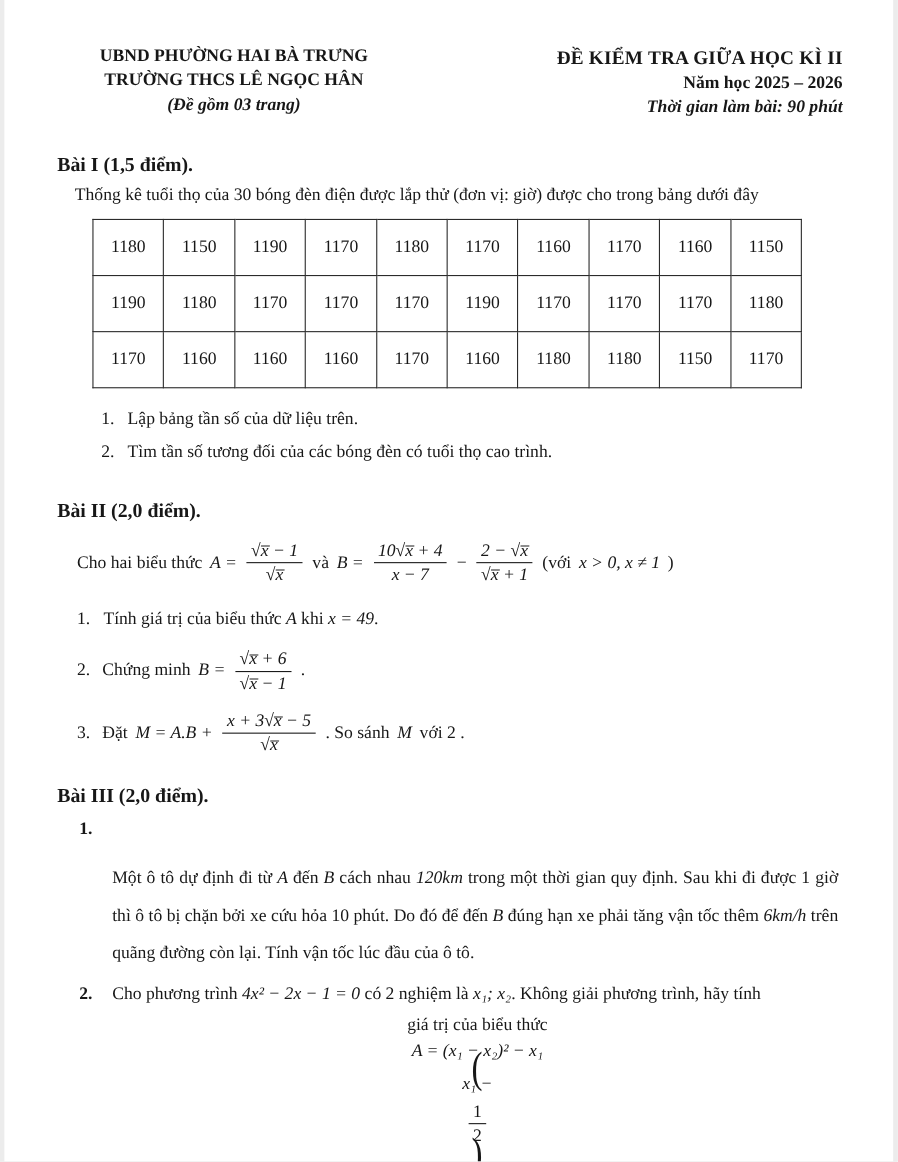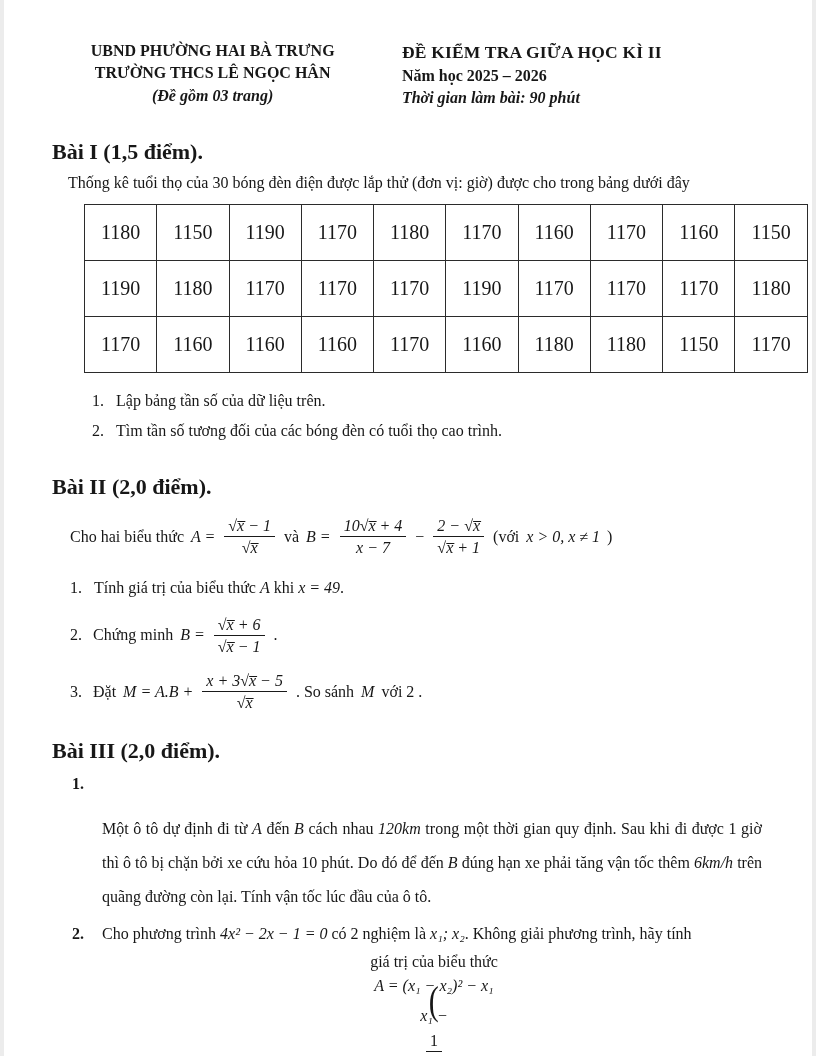--- a/index.html
+++ b/index.html
@@ -11,37 +11,37 @@
     padding: 40px 46px 0 48px;
     font-family: "Liberation Serif", "DejaVu Serif", serif;
     font-size: 16px;
     color: #171717;
     overflow: hidden;
     position: relative;
   }
   
   .hdr { display: flex; justify-content: space-between; align-items: flex-start; }
   .hdr-left  { width: 45%; text-align: center; line-height: 1.4; }
-  .hdr-right { width: 51%; text-align: left; line-height: 1.4; }
+  .hdr-right { width: 51%; text-align: right; line-height: 1.4; }
   .b  { font-weight: bold; }
   .bi { font-weight: bold; font-style: italic; }
   .hdr-right .big { font-size: 17.5px; letter-spacing: .2px; }
   
-  .sec-h { font-weight: bold; font-size: 22px; }
+  .sec-h { font-weight: bold; font-size: 18px; }
   .sec-b1 { margin-top: 30px; }
   .sec-b2 { margin-top: 28px; }
   .sec-b3 { margin-top: 26px; }
   
   .b1-intro { margin: 9px 0 0 16px; }
   table.grid { border-collapse: collapse; margin: 12px 0 0 32px; }
   table.grid td {
     border: 1.5px solid #2b2b2b;
     width: 64px; height: 50px;
     text-align: right; vertical-align: middle;
-    font-size: 20px; padding: 16px;
+    font-size: 16px; padding: 16px;
   }
   .olist { margin: 13px 0 0 40px; }
   .oitem { display: flex; gap: 12px; line-height: 30px; }
   .inum  { flex: 0 0 auto; }
   
   .mv { font-style: italic; }
   .frac { display: inline-block; vertical-align: middle; text-align: center; line-height: 1.2; margin: 0 2px; }
   .frac .num { display: block; padding: 0 4px 1px; }
   .frac .den { display: block; border-top: 1.4px solid #1a1a1a; padding: 1px 4px 0; }
   .mrow { display: flex; align-items: center; flex-wrap: nowrap; gap: 7px; }

